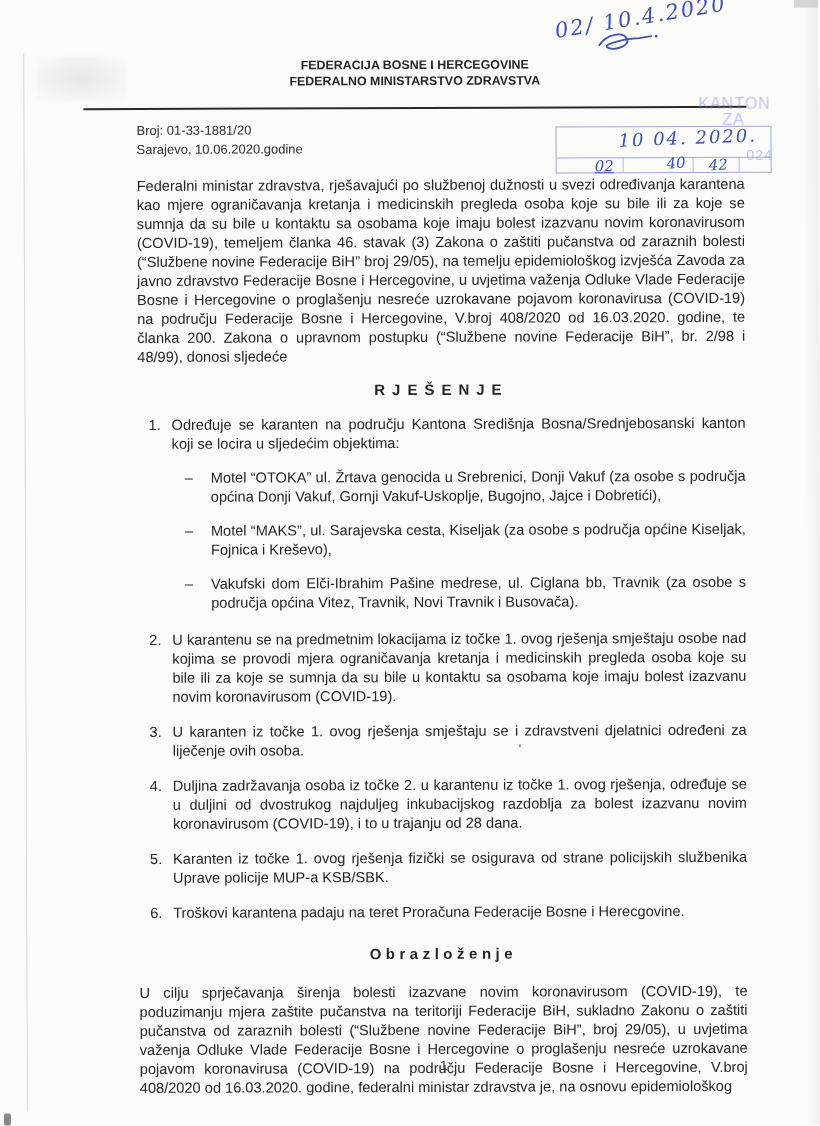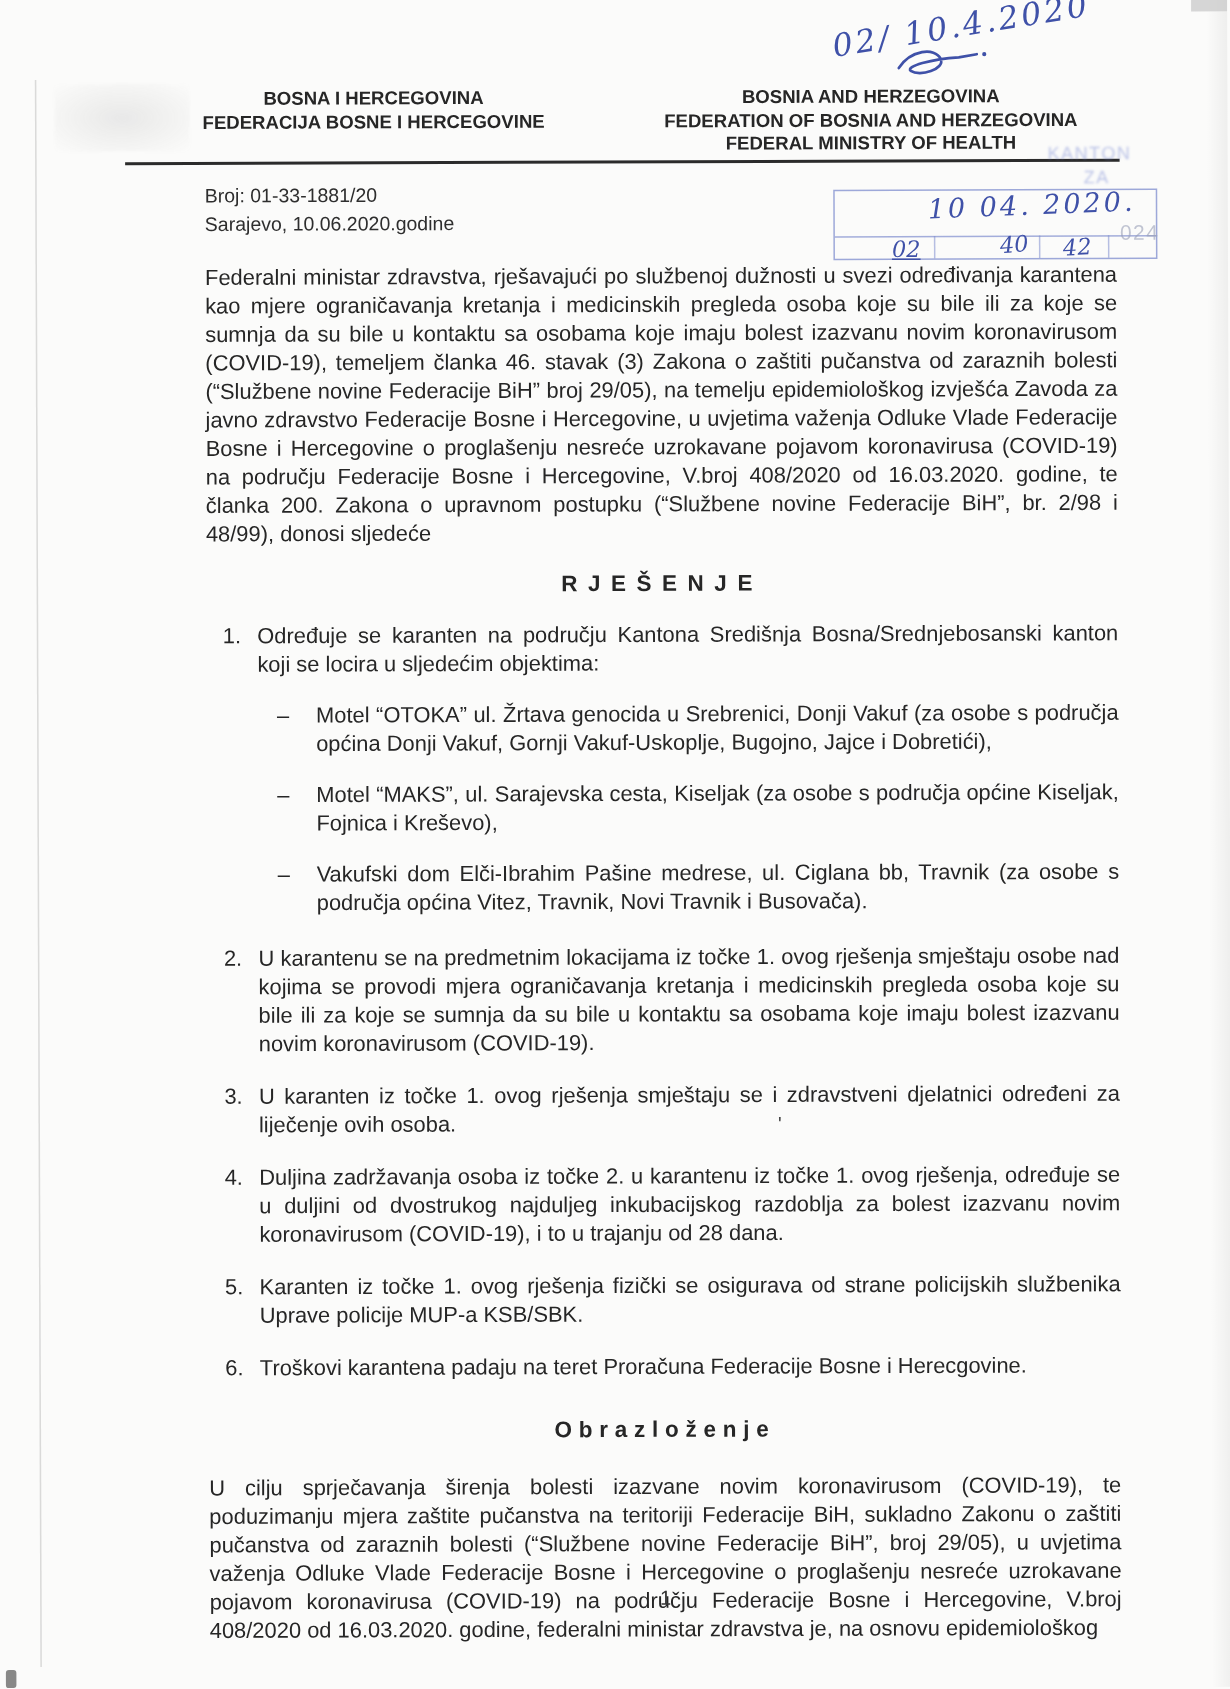--- a/index.html
+++ b/index.html
@@ -24,21 +24,21 @@
   .corner-mark-bl{position:absolute;left:2px;top:1112px;width:7px;height:12px;background:#4a4a4a;opacity:.65;border-radius:2px;}
   .smudge{position:absolute;left:38px;top:55px;width:90px;height:45px;
     background:radial-gradient(ellipse at center,rgba(100,100,100,0.12),rgba(0,0,0,0));
     filter:blur(1px);}
   
   .header{position:absolute;top:58px;left:85px;width:663px;display:flex;}
   .header-block{flex:1;text-align:center;font-weight:bold;font-size:12.4px;line-height:15.5px;color:#262626;}
   .header-rule{position:absolute;top:107px;left:85px;width:663px;height:2px;background:#2b2b2b;}
   
   .stamp-ghost{position:absolute;color:#6d7fd0;opacity:.45;filter:blur(0.6px);
-    font-size:12px;letter-spacing:1px;}
+    font-size:16px;letter-spacing:1px;}
   
   .meta{position:absolute;top:120px;left:138px;font-size:13px;line-height:19px;}
   
   .hand{color:#3f51a8;font-style:italic;font-family:"DejaVu Serif", serif;}
   .hw-top{position:absolute;top:6px;left:556px;font-size:21px;transform:rotate(-9deg);letter-spacing:2px;}
   .hw-sig{position:absolute;top:30px;left:595px;}
   
   .stamp-box{position:absolute;top:127px;left:557px;width:214px;height:45px;
     border:1.6px solid rgba(125,140,205,0.75);}
   .stamp-box .divider{position:absolute;left:0;right:0;top:30px;height:1.4px;background:rgba(125,140,205,0.7);}
@@ -79,27 +79,22 @@
   <div class="corner-mark-bl"></div>
 
   <div class="hand hw-top">02/ 10.4.2020</div>
   <svg class="hw-sig" width="70" height="26" viewBox="0 0 70 26">
     <path d="M6 16 C 14 4, 30 2, 34 10 C 37 17, 20 22, 14 18 C 10 15, 28 10, 46 9 L 58 7" stroke="#3f51a8" stroke-width="1.8" fill="none" stroke-linecap="round"></path>
     <circle cx="63" cy="7" r="1.4" fill="#3f51a8"></circle>
   </svg>
 
   <div class="header">
     <div class="header-block">
-      <div>BOSNA I HERCEGOVINA</div>
       <div>FEDERACIJA BOSNE I HERCEGOVINE</div>
-    </div>
-    <div class="header-block">
-      <div>BOSNIA AND HERZEGOVINA</div>
-      <div>FEDERATION OF BOSNIA AND HERZEGOVINA</div>
-      <div>FEDERAL MINISTRY OF HEALTH</div>
+      <div>FEDERALNO MINISTARSTVO ZDRAVSTVA</div>
     </div>
   </div>
   <div class="header-rule"></div>
   <div class="stamp-ghost" style="top:96px;left:700px;">KANTON</div>
   <div class="stamp-ghost" style="top:112px;left:724px;">ZA</div>
 
   <div class="meta">
     <div>Broj: 01-33-1881/20</div>
     <div>Sarajevo, 10.06.2020.godine</div>
   </div>

